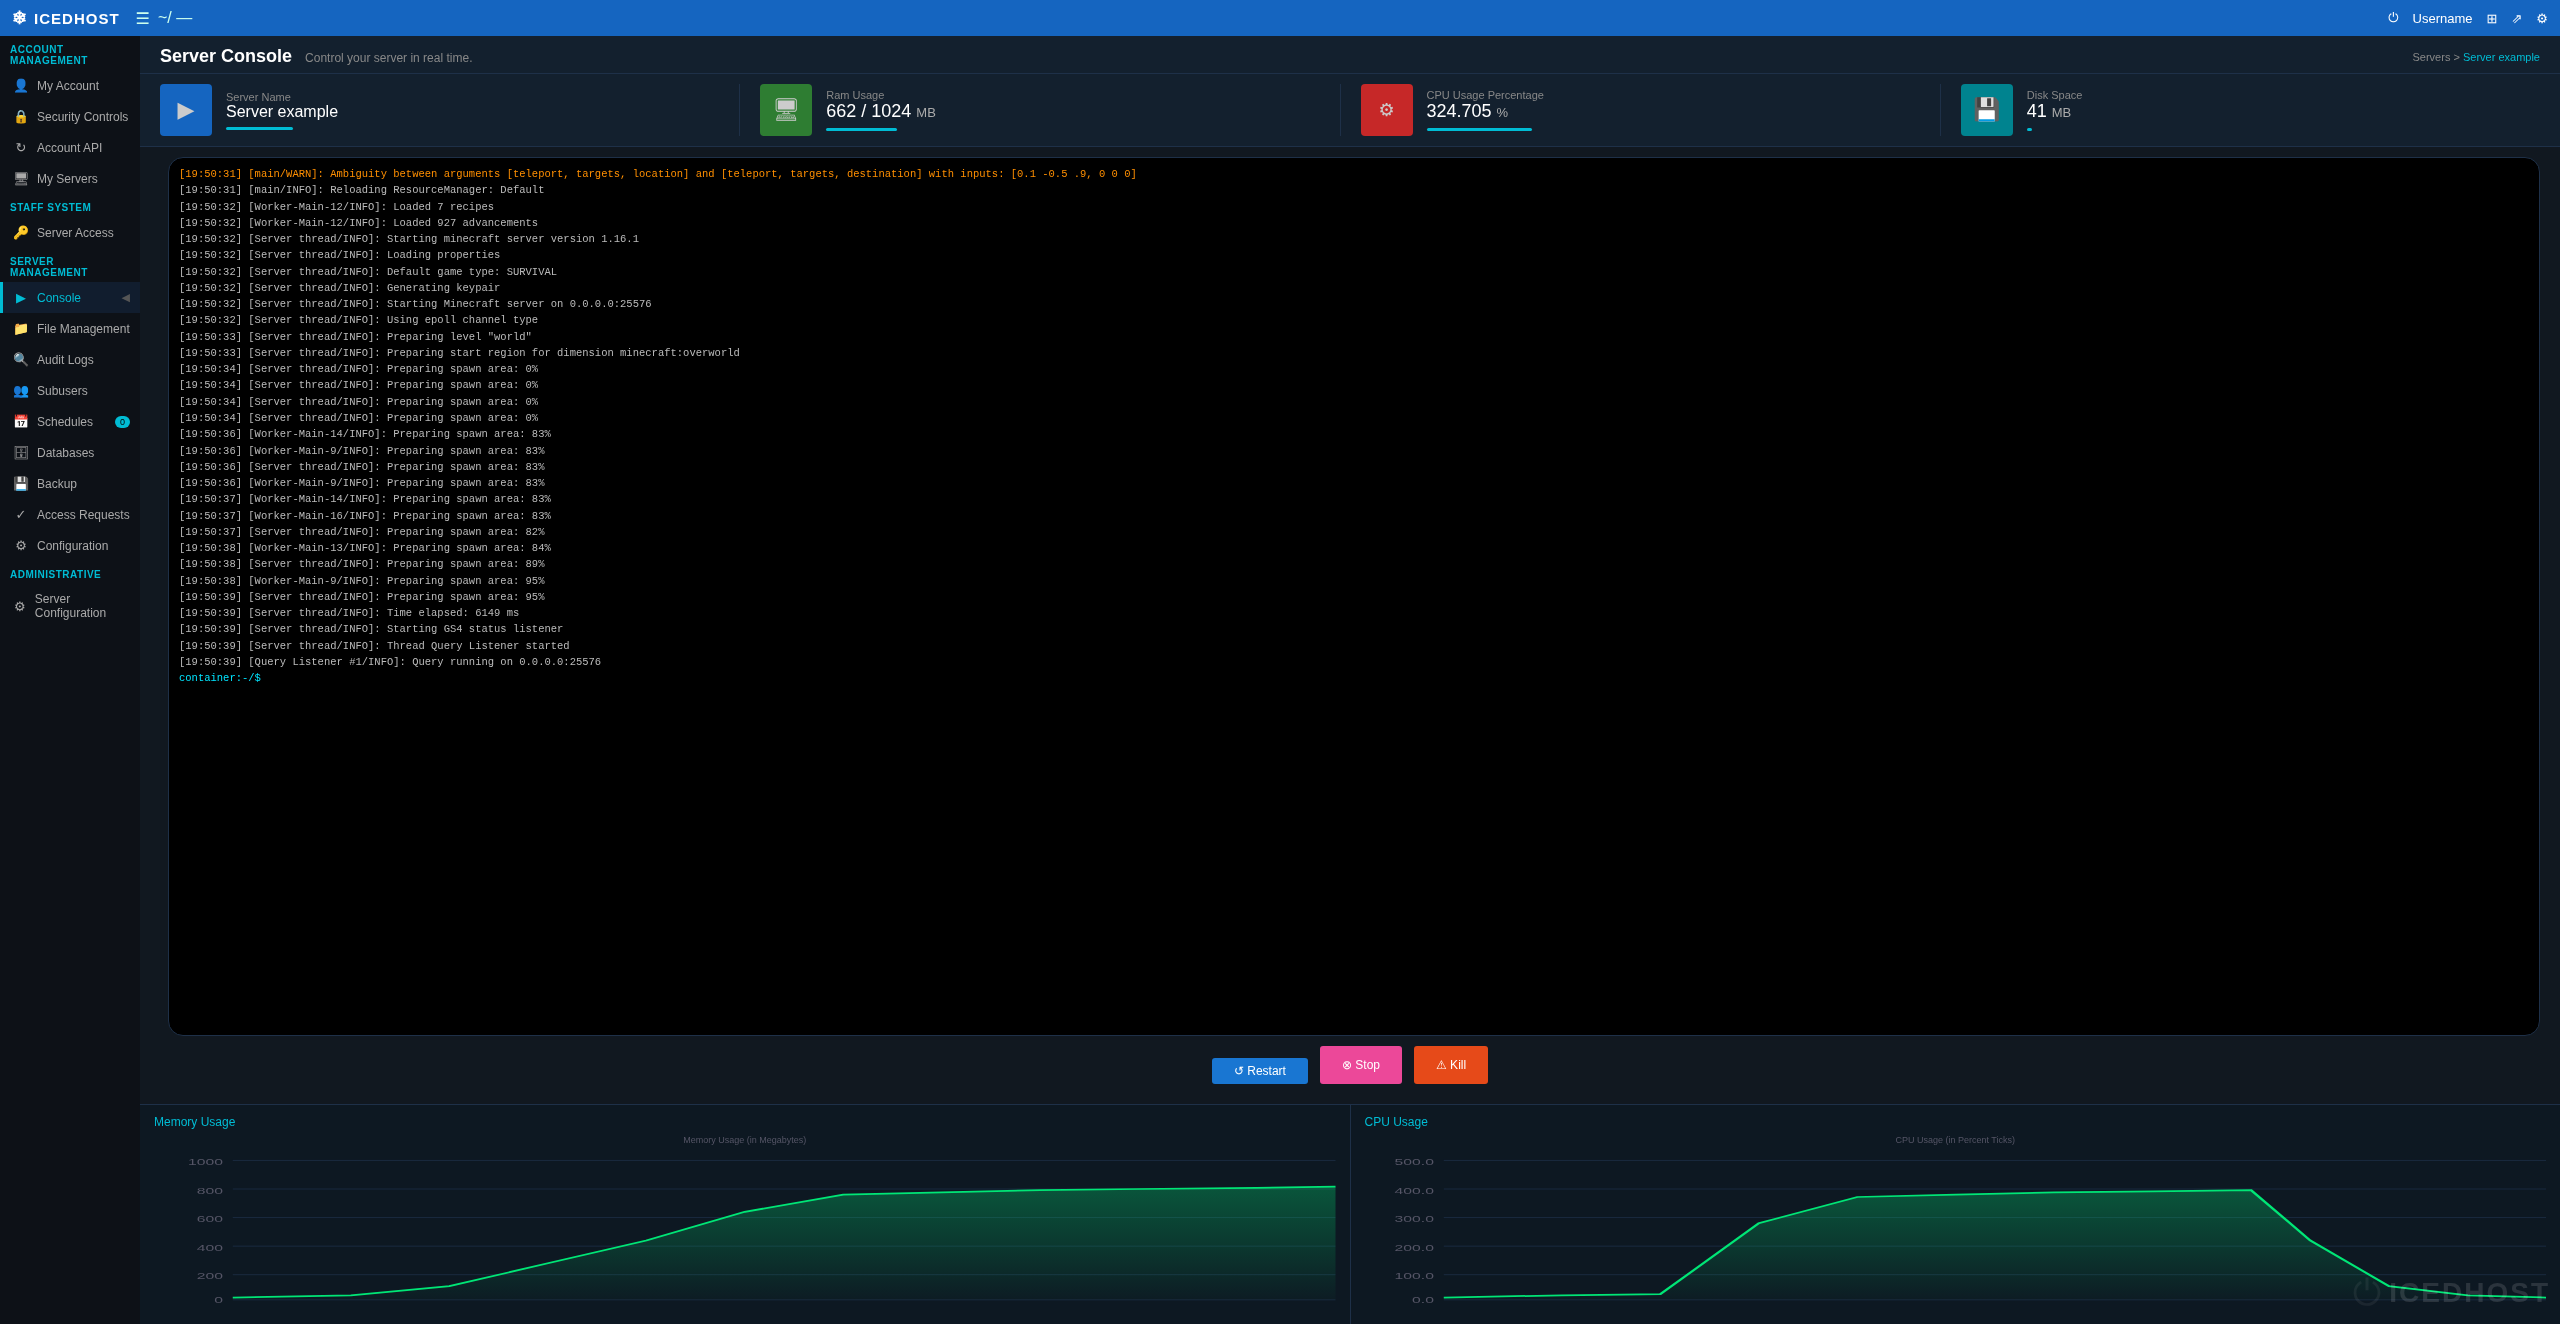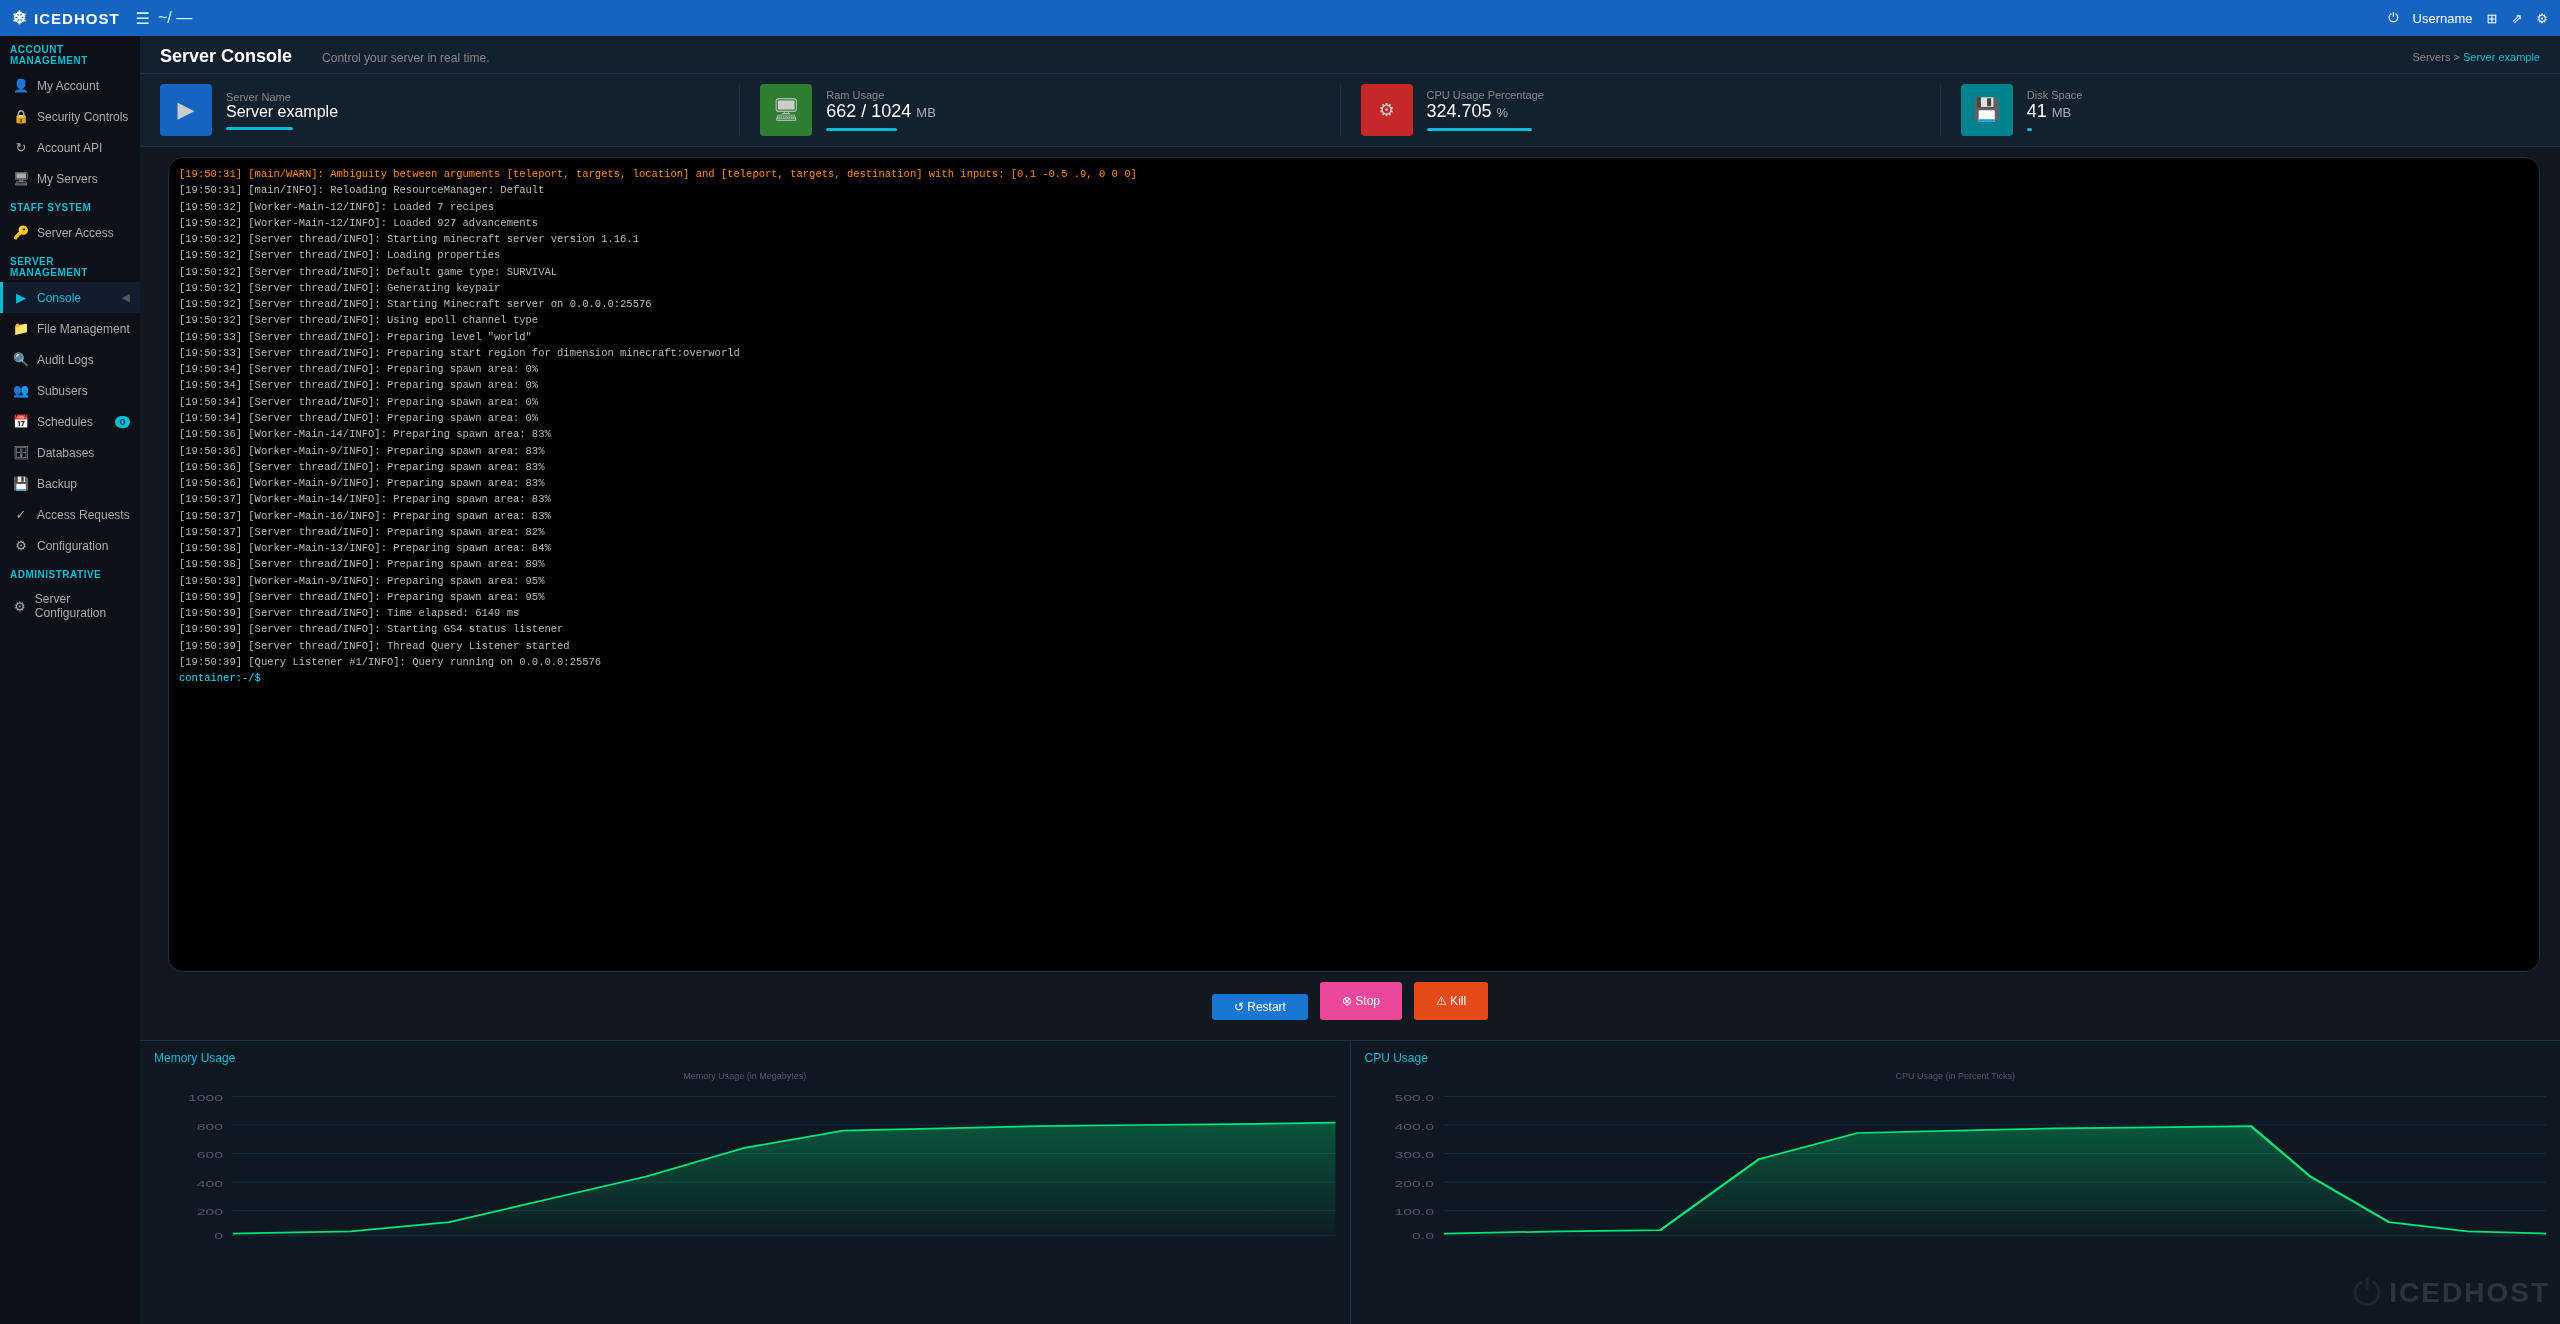--- a/index.html
+++ b/index.html
@@ -184,21 +184,21 @@
     }
     .btn-restart { background: #1976d2; color: #fff; margin-top: 12px; }
     .btn-stop { background: #ec4899; color: #fff; }
     .btn-kill { background: #e64a19; color: #fff; }
 
     
     .charts-section {
       display: flex;
       gap: 0;
       flex-shrink: 0;
-      height: 284px;
+      height: 220px;
       border-top: 1px solid #1e3048;
     }
     .chart-panel {
       flex: 1;
       background: #0d1822;
       padding: 10px 14px;
       position: relative;
       overflow: hidden;
       border-right: 1px solid #1e3048;
     }
@@ -311,21 +311,21 @@
     </div>
   </aside>
 
   <div class="main">
 
     <div class="page-header">
       <div class="page-header-top">
         <div>
           <span class="page-title">
             <span>Server Console</span>
-            <span class="page-subtitle" style="font-size:12px; color:#888; font-weight:300; margin-left:25px;text-align:right;">Control your server in real time.</span>
+            <span class="page-subtitle" style="font-size:12px; color:#888; font-weight:300; margin-left:8px;text-align:right;">Control your server in real time.</span>
           </span>
         </div>
         <div class="breadcrumb">
           <span>Servers</span>
           <span> &gt; </span>
           <span class="current">Server example</span>
         </div>
       </div>
     </div>
 

